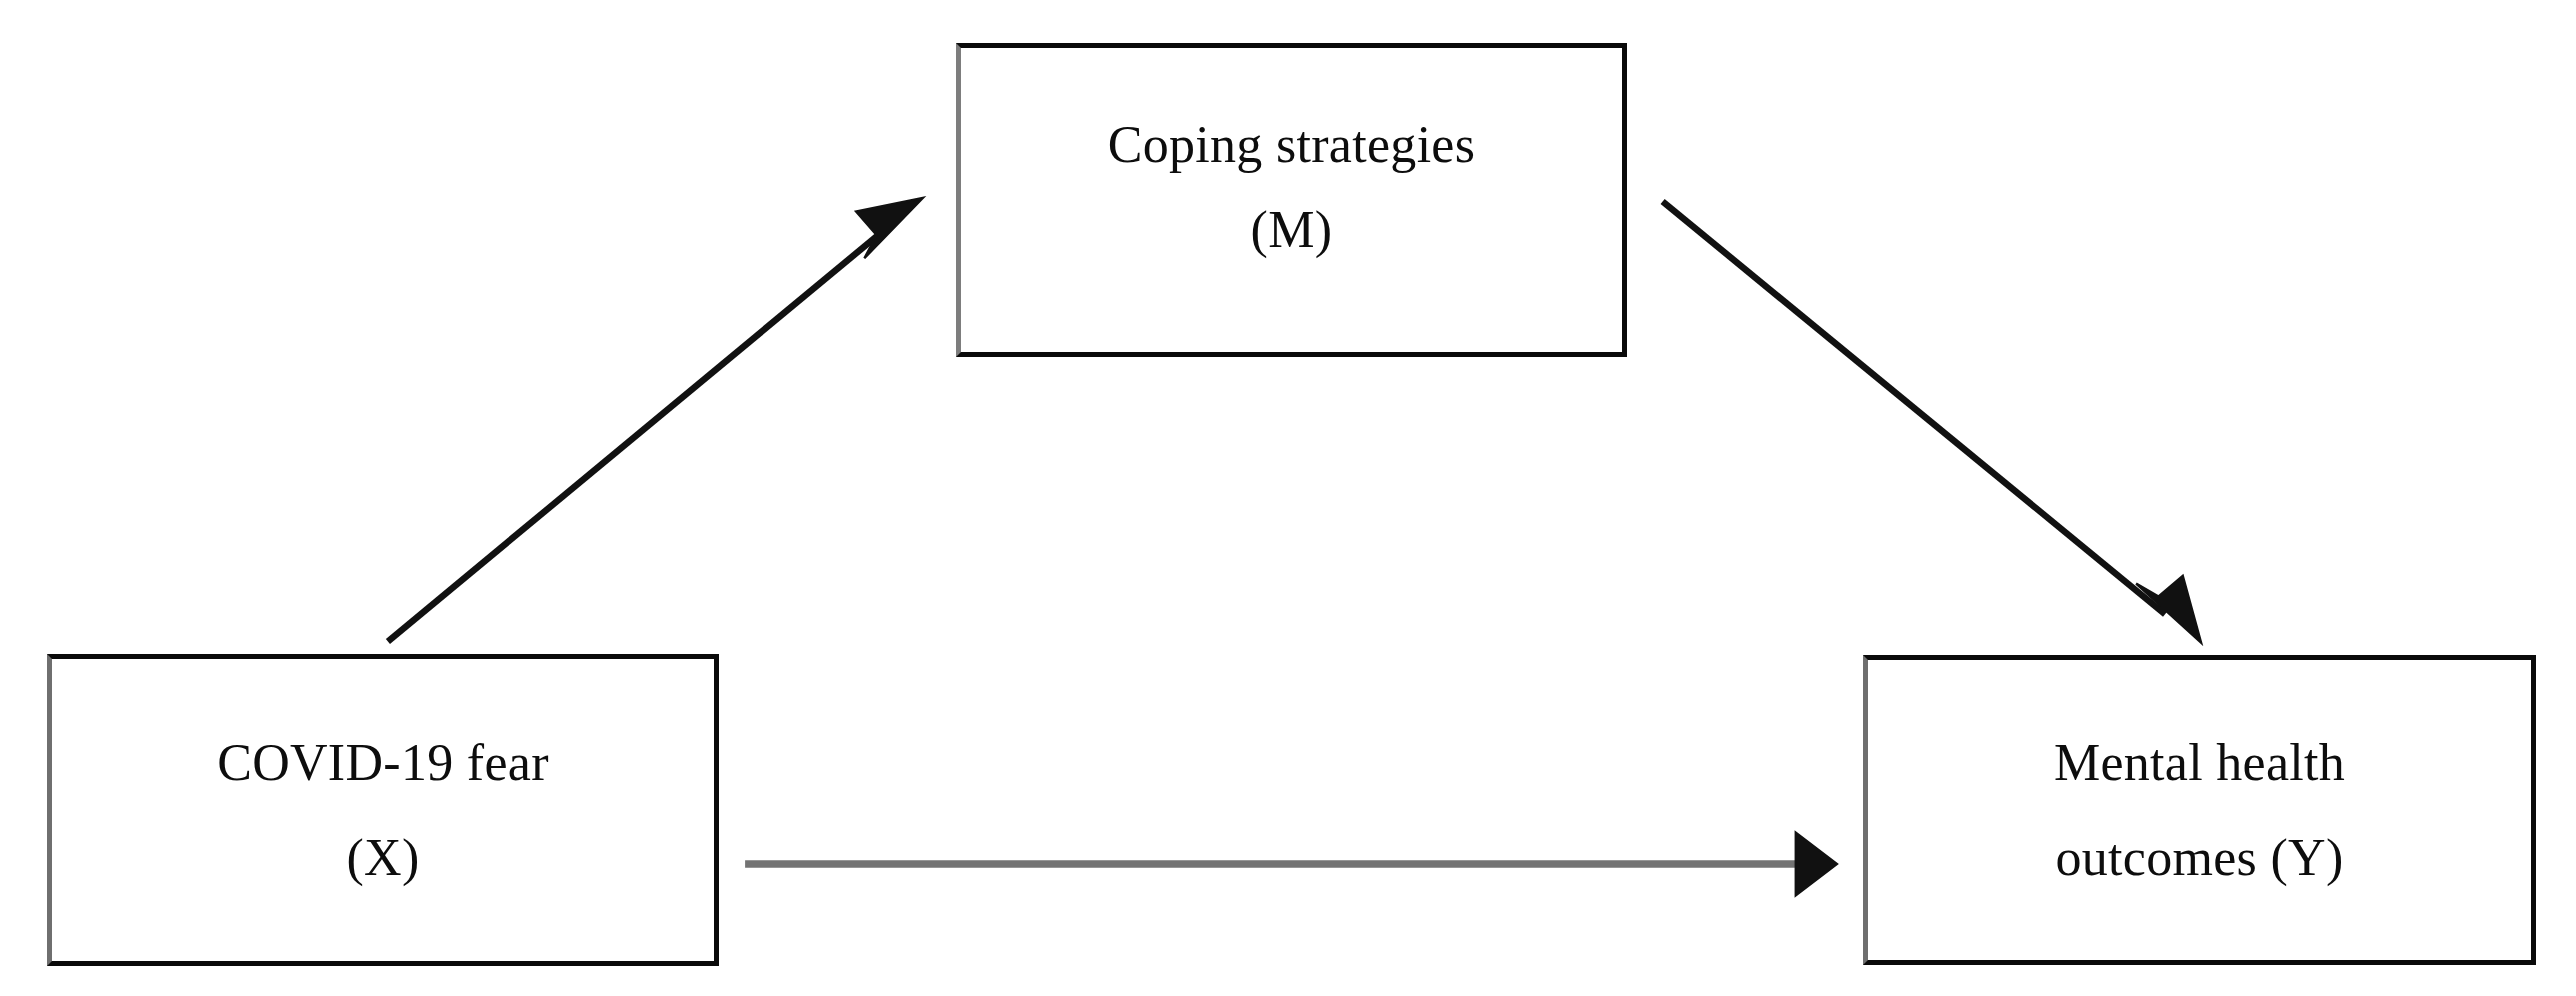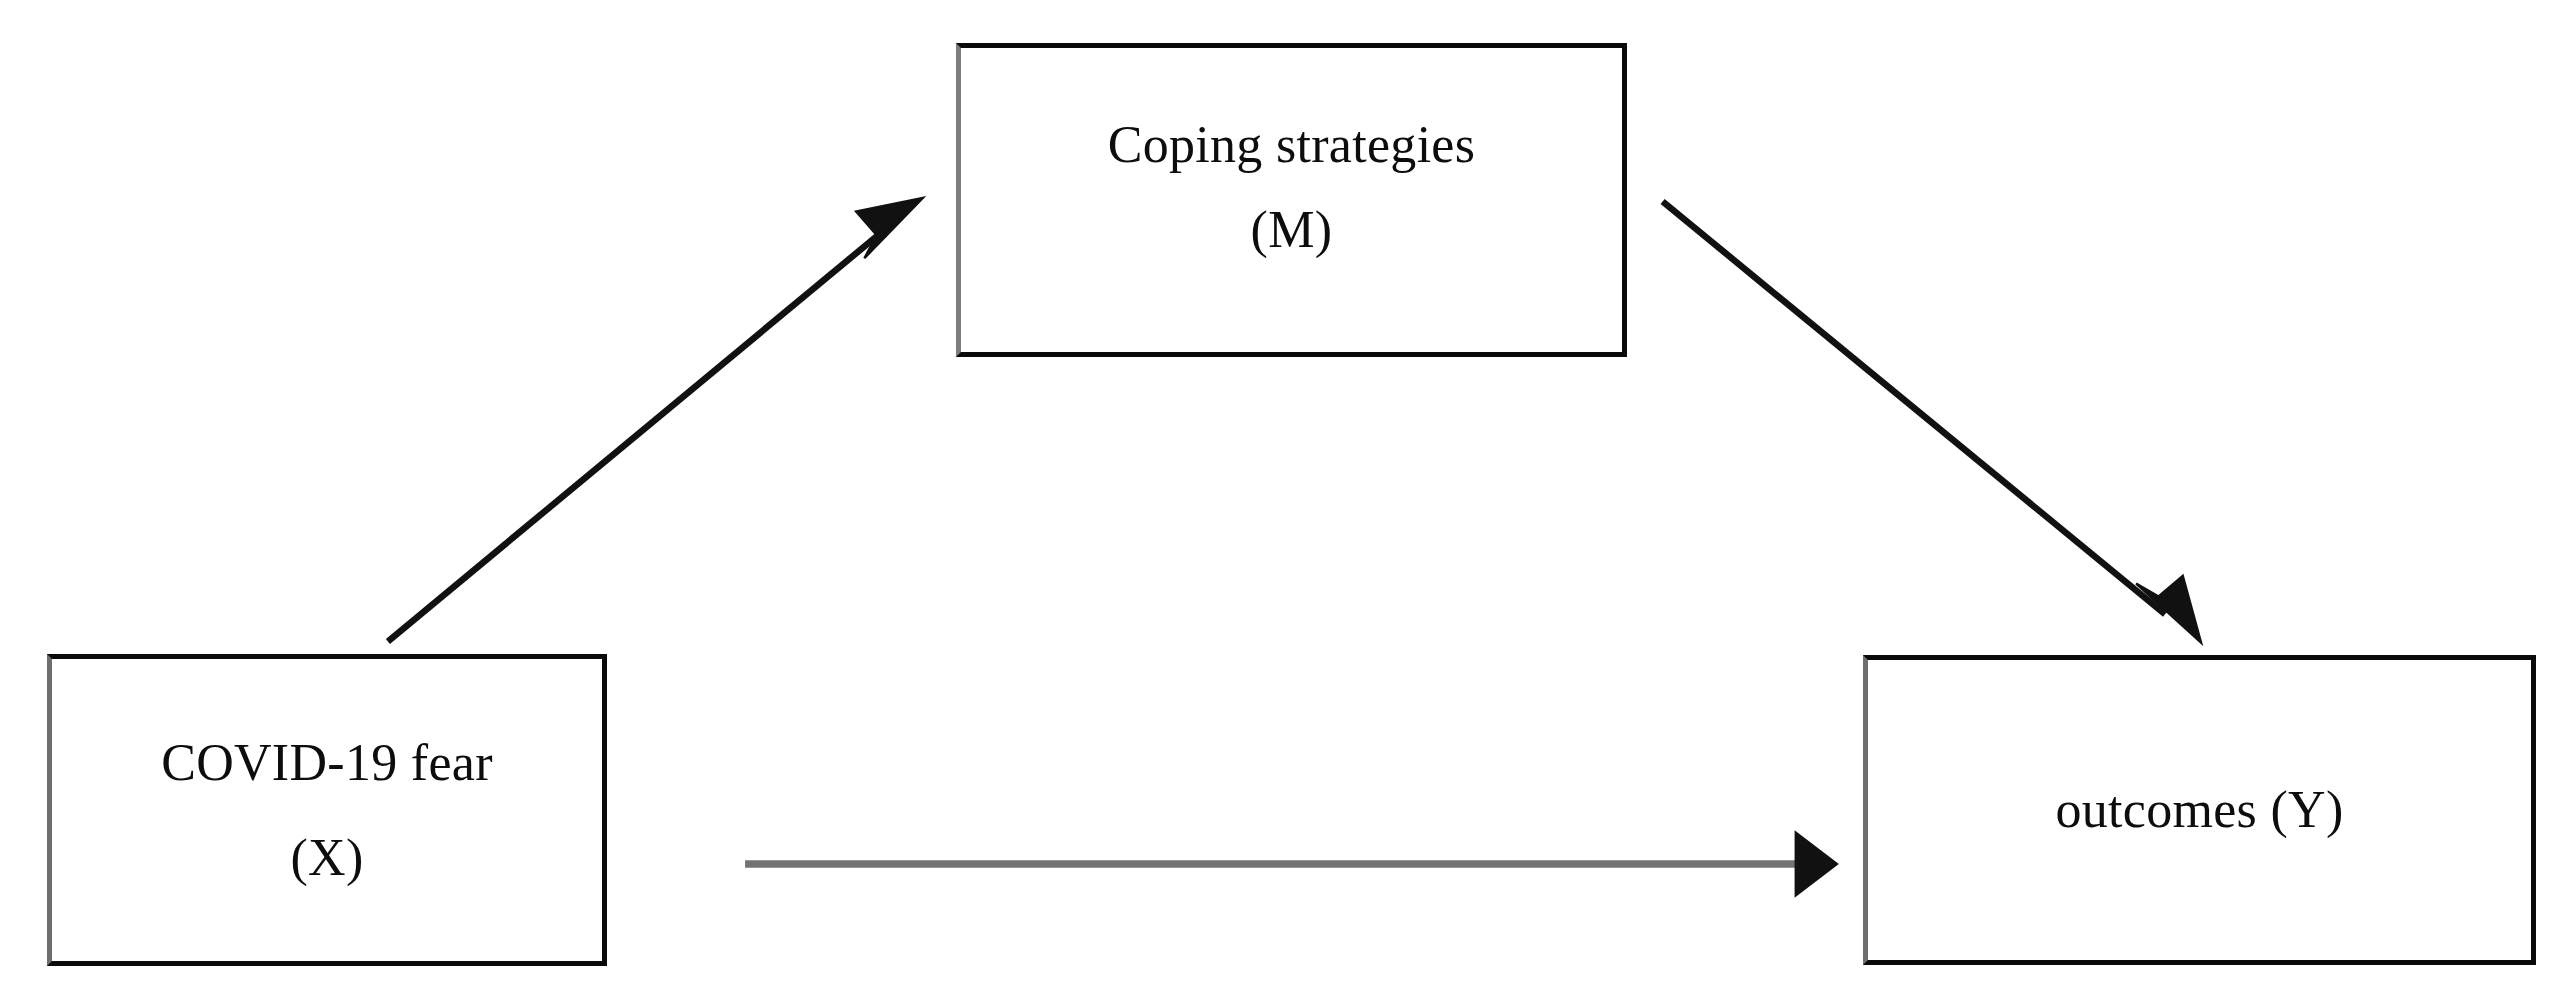--- a/index.html
+++ b/index.html
@@ -49,21 +49,21 @@
     border-width: 5.3px;
     border-color: #0a0a0a #0a0a0a #0a0a0a #7d7d7d;
     padding-bottom: 26px;
   }
   #node-mediator .line + .line { margin-top: 33px; }
 
   
   #node-predictor {
     left: 47px;
     top: 654px;
-    width: 560px;
+    width: 672px;
     height: 312px;
     border-width: 5.3px;
     border-color: #0a0a0a #0a0a0a #0a0a0a #6f6f6f;
   }
 
   
   #node-outcome {
     left: 1863px;
     top: 655px;
     width: 673px;
@@ -110,17 +110,18 @@
     <span class="line">Coping strategies</span>
     <span class="line">(M)</span>
   </div>
 
   <div class="node" id="node-predictor">
     <span class="line">COVID-19 fear</span>
     <span class="line">(X)</span>
   </div>
 
   <div class="node" id="node-outcome">
+    <span class="line">Mental health</span>
     <span class="line">outcomes (Y)</span>
   </div>
 
 </div>
 
 
 </body></html>

